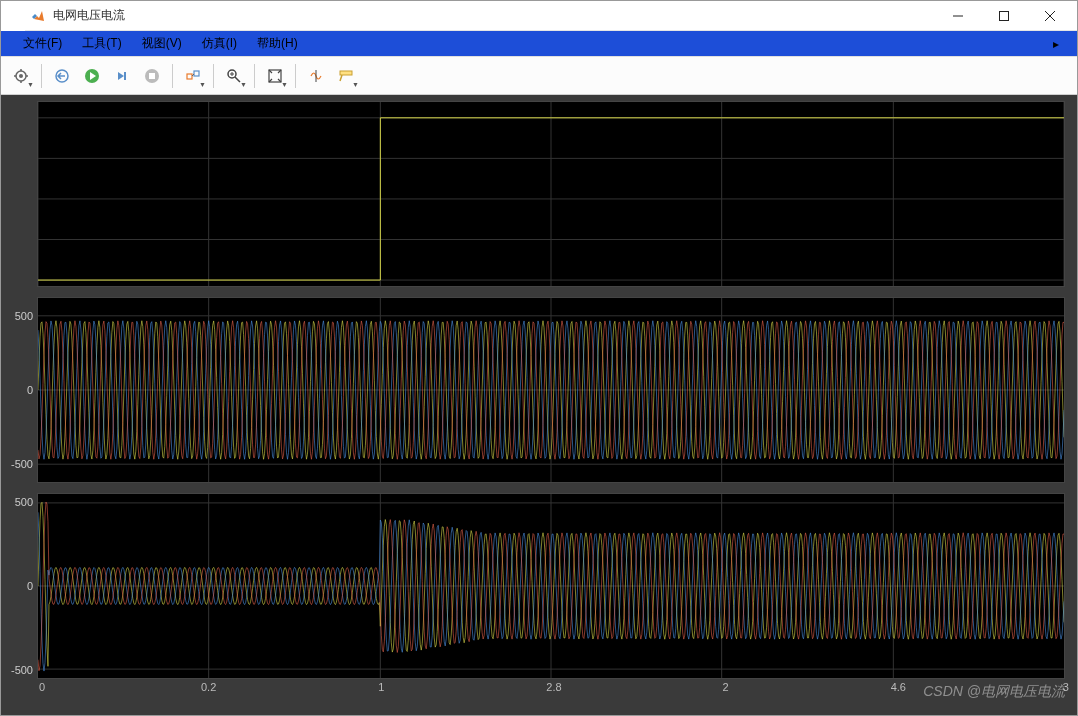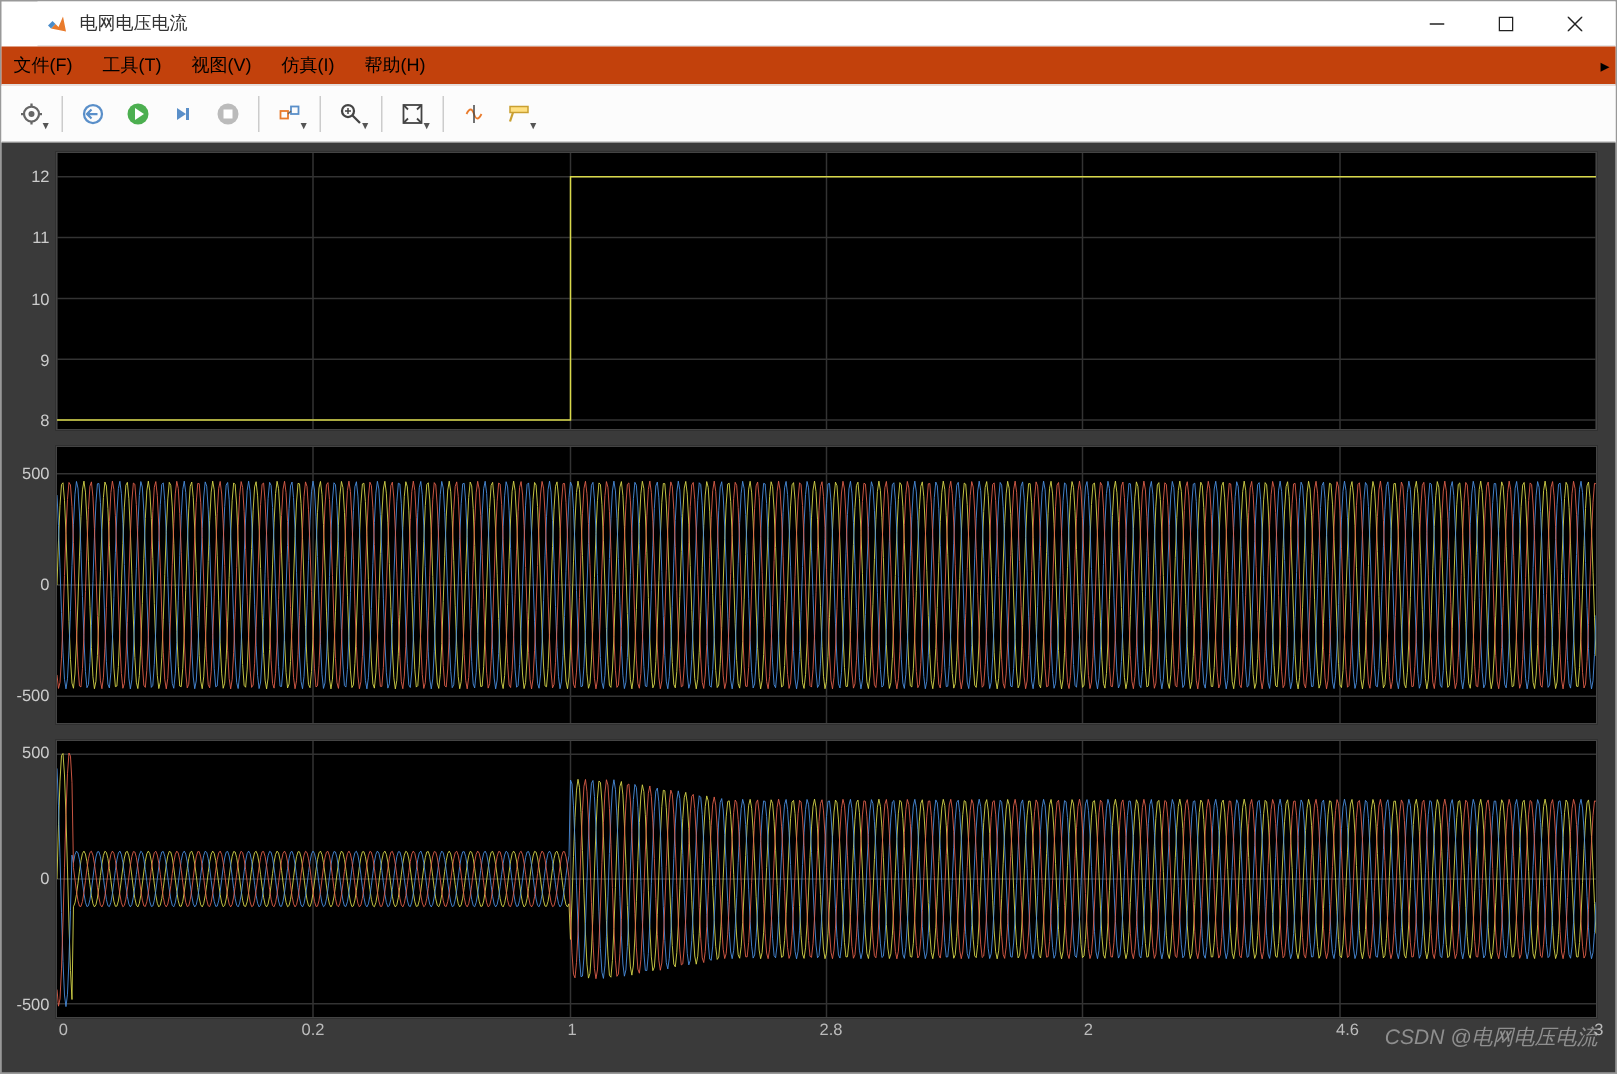--- a/index.html
+++ b/index.html
@@ -3,21 +3,21 @@
 <meta charset="utf-8">
 <style>
 * { margin: 0; padding: 0; box-sizing: border-box; }
 body { font-family: "Microsoft YaHei", "Segoe UI", sans-serif; font-size: 12px; background: #f0f0f0; overflow: hidden; }
 .window { width: 1078px; height: 716px; background: #fff; border: 1px solid #999; display: flex; flex-direction: column; }
 .titlebar { height: 30px; display: flex; align-items: center; padding: 0 4px 0 6px; background: #fff; border-bottom: 1px solid #e5e5e5; margin-left: 24px; }
 .titlebar .app-icon { width: 16px; height: 16px; margin-right: 6px; display: flex; align-items: center; justify-content: center; }
 .titlebar .title { flex: 1; font-size: 12px; color: #333; }
 .win-controls { display: flex; }
 .win-btn { width: 46px; height: 30px; display: flex; align-items: center; justify-content: center; cursor: pointer; }
-.menubar { height: 26px; display: flex; align-items: center; padding: 0 0; background: #c2410c; border-bottom: 1px solid #e0e0e0; font-size: 12px; gap: 4px; }
+.menubar { height: 26px; display: flex; align-items: center; padding: 0 14px; background: #1d4ed8; border-bottom: 1px solid #e0e0e0; font-size: 12px; gap: 4px; }
 .menubar .menu-item { padding: 3px 8px; cursor: pointer; }
 .menubar .menu-arrow { margin-left: auto; padding: 0 4px; }
 .toolbar { height: 38px; display: flex; align-items: center; padding: 0 6px; background: #fcfcfc; border-bottom: 1px solid #d0d0d0; gap: 2px; }
 .tool-btn { width: 28px; height: 28px; display: flex; align-items: center; justify-content: center; cursor: pointer; border-radius: 2px; position: relative; }
 .tool-btn .dd { position: absolute; right: 1px; bottom: 2px; font-size: 7px; color: #555; }
 .tool-sep { width: 1px; height: 24px; background: #ccc; margin: 0 4px; }
 .scope-area { flex: 1; background: #3a3a3a; padding: 6px 6px 2px 6px; display: flex; flex-direction: column; position: relative; overflow: hidden; }
 .plot-box { position: relative; margin-bottom: 10px; }
 .plot-ylabels { position: absolute; left: 0; top: 0; bottom: 0; width: 30px; color: #ccc; font-size: 11px; }
 .plot-ylabels span { position: absolute; right: 4px; transform: translateY(-50%); white-space: nowrap; }
@@ -146,27 +146,20 @@
           <rect x="2" y="3" width="12" height="4" fill="#ffe082" stroke="#c9a032"></rect>
           <line x1="4" y1="7" x2="2" y2="13" stroke="#c9a032" stroke-width="1.5"></line>
         </svg>
         <span class="dd">▼</span>
       </div>
   </div>
 
   <div class="scope-area">
 
     <div class="plot-box" style="height:186px;">
-      <div class="plot-ylabels">
-        <span style="top:9%">12</span>
-        <span style="top:31%">11</span>
-        <span style="top:53%">10</span>
-        <span style="top:75%">9</span>
-        <span style="top:97%">8</span>
-      </div>
       <svg class="plot-svg" width="1028" height="186" viewBox="0 0 1028 186" preserveAspectRatio="none">
         <g stroke="#333" stroke-width="1">
           <line x1="0" y1="16" x2="1028" y2="16"></line>
             <line x1="0" y1="57" x2="1028" y2="57"></line>
             <line x1="0" y1="98" x2="1028" y2="98"></line>
             <line x1="0" y1="139" x2="1028" y2="139"></line>
             <line x1="0" y1="180" x2="1028" y2="180"></line>
           <line x1="0" y1="0" x2="0" y2="186"></line>
             <line x1="171" y1="0" x2="171" y2="186"></line>
             <line x1="343" y1="0" x2="343" y2="186"></line>

